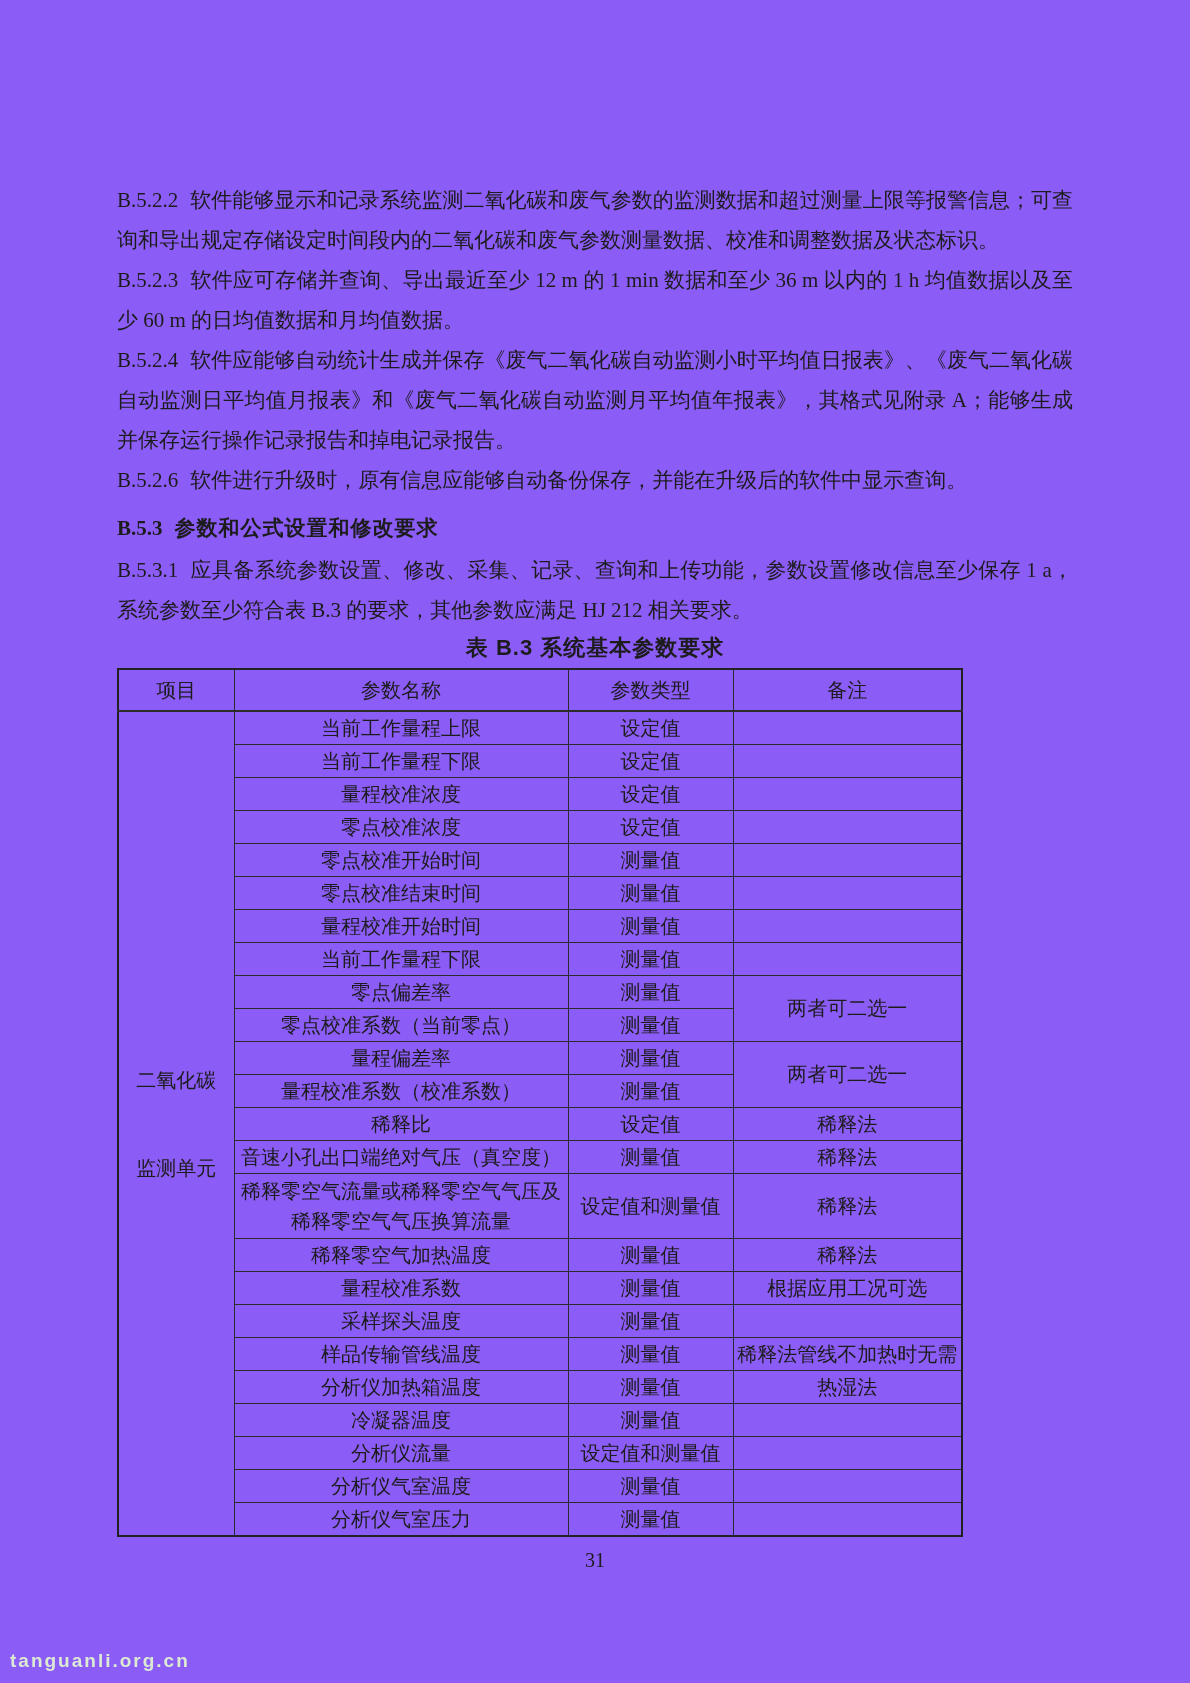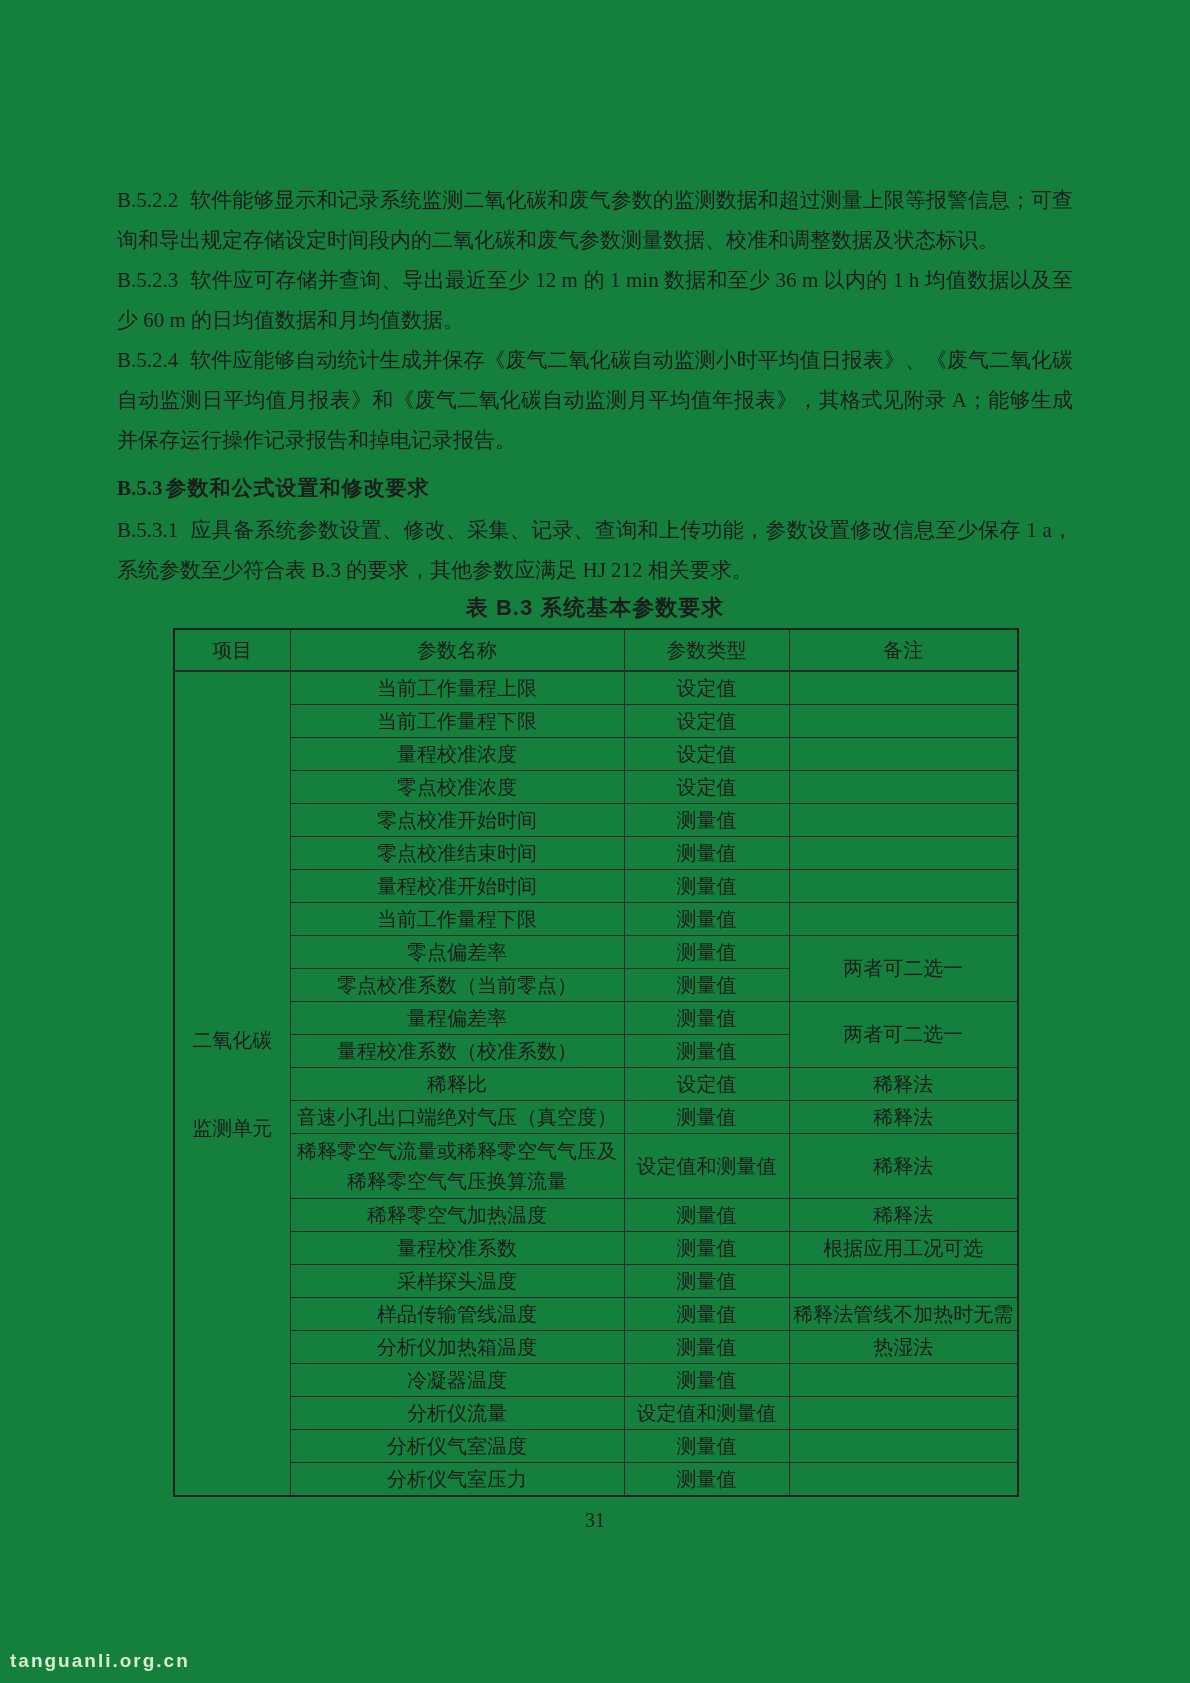--- a/index.html
+++ b/index.html
@@ -1,21 +1,21 @@
 <!DOCTYPE html>
 <html><head>
 <meta charset="utf-8">
 <style>
   html,body { margin:0; padding:0; background:#888; }
   .page {
     position: relative;
     width: 1190px;
     height: 1683px;
     margin: 0 auto;
-    background: #15803d;
+    background: #8b5cf6;
     font-family: "Liberation Serif", "DejaVu Serif", serif;
     color: #1c1c1c;
     overflow: hidden;
   }
   .content {
     padding: 180px 117px 0 117px;
   }
   .para {
     margin: 0;
     font-size: 21px;
@@ -23,34 +23,33 @@
     text-align: justify;
     text-justify: inter-ideograph;
   }
   .para .num { margin-right: 12px; }
   .heading {
     margin: 8px 0 0 0;
     font-size: 21px;
     line-height: 40px;
     font-weight: bold;
   }
-  .heading .htext { font-family: Liberation Mono, monospace; margin-left: 3px; letter-spacing:1px;}
+  .heading .htext { font-family: Liberation Mono, monospace; margin-left: 12px; letter-spacing:1px;}
   .table-caption {
     margin: 3px 0 5px 0;
     text-align: center;
     font-size: 22px;
     font-weight: 600;
     font-family: "Liberation Sans", "DejaVu Sans", sans-serif;
     letter-spacing: 1px;
   }
   table.b3 {
     border-collapse: collapse;
     table-layout: fixed;
     width: 844px;
-    margin-left: 56px;
     border: 2px solid #222222;
     font-size: 20px;
   }
   table.b3 th, table.b3 td {
     border: 1px solid #2b2b2b;
     text-align: center;
     vertical-align: middle;
     padding: 0 2px;
     font-weight: normal;
     overflow: hidden;
@@ -81,20 +80,21 @@
 </style>
 </head>
 <body>
 
 <div class="page">
   <div class="content">
 
     <p class="para"><span class="num">B.5.2.2</span><span>软件能够显示和记录系统监测二氧化碳和废气参数的监测数据和超过测量上限等报警信息；可查询和导出规定存储设定时间段内的二氧化碳和废气参数测量数据、校准和调整数据及状态标识。</span></p>
     <p class="para"><span class="num">B.5.2.3</span><span>软件应可存储并查询、导出最近至少 12 m 的 1 min 数据和至少 36 m 以内的 1 h 均值数据以及至少 60 m 的日均值数据和月均值数据。</span></p>
     <p class="para"><span class="num">B.5.2.4</span><span>软件应能够自动统计生成并保存《废气二氧化碳自动监测小时平均值日报表》、《废气二氧化碳自动监测日平均值月报表》和《废气二氧化碳自动监测月平均值年报表》，其格式见附录 A；能够生成并保存运行操作记录报告和掉电记录报告。</span></p>
+    <p class="para"><span class="num">B.5.2.6</span><span>软件进行升级时，原有信息应能够自动备份保存，并能在升级后的软件中显示查询。</span></p>
 
     <p class="heading"><span class="num">B.5.3</span><span class="htext">参数和公式设置和修改要求</span></p>
 
     <p class="para"><span class="num">B.5.3.1</span><span>应具备系统参数设置、修改、采集、记录、查询和上传功能，参数设置修改信息至少保存 1 a，系统参数至少符合表 B.3 的要求，其他参数应满足 HJ 212 相关要求。</span></p>
 
     <div class="table-caption">表 B.3  系统基本参数要求</div>
 
     <table class="b3">
       <colgroup>
         <col style="width:116px">

